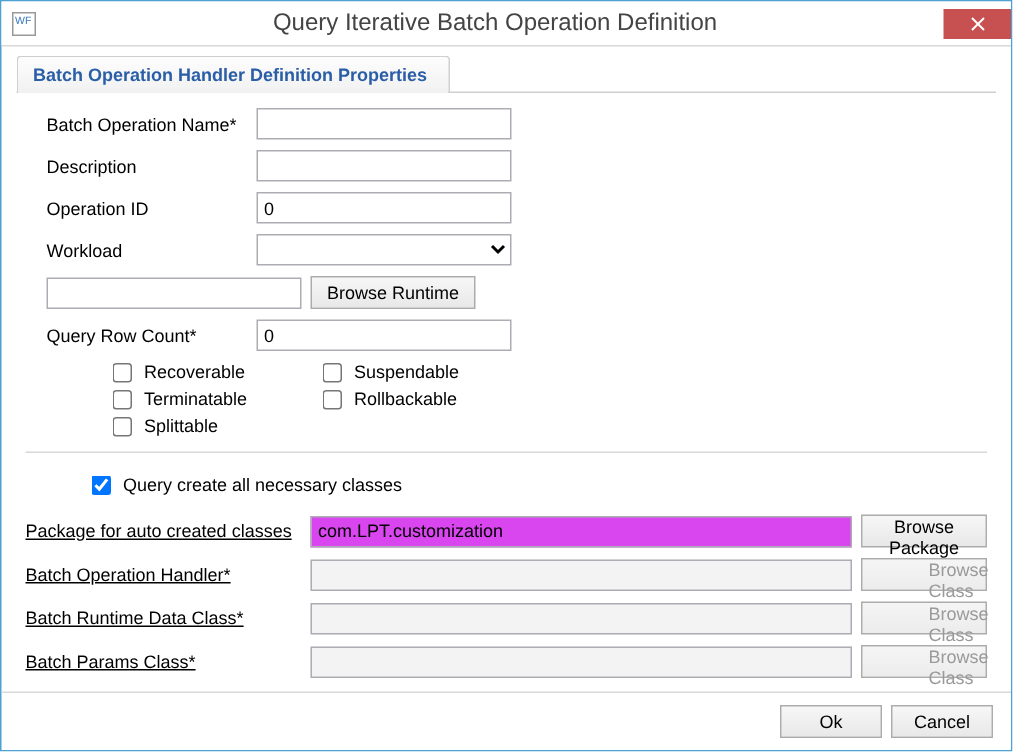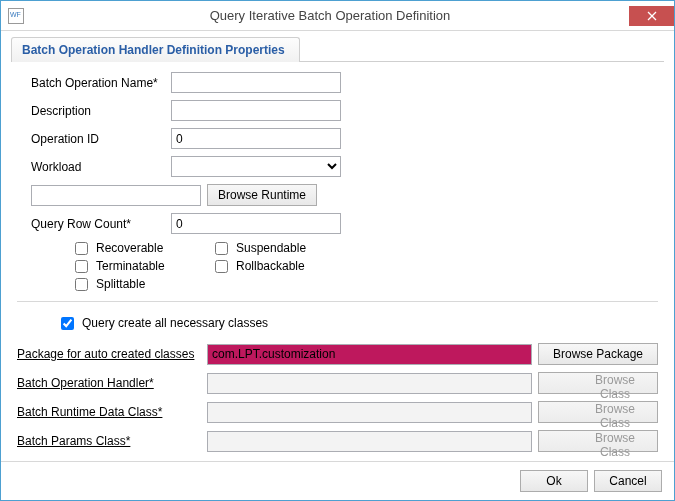--- a/index.html
+++ b/index.html
@@ -28,21 +28,21 @@
   }
   .titlebar .icon-slot {
     width: 30px;
     display: flex;
     align-items: center;
     justify-content: center;
   }
   .titlebar .title {
     flex: 1;
     text-align: center;
-    font-size: 13px;
+    font-size: 16px;
     color: #444;
   }
   .titlebar .close {
     width: 45px;
     height: 20px;
     background: #c75050;
     color: #fff;
     display: flex;
     align-items: center;
     justify-content: center;
@@ -150,33 +150,33 @@
     border-top: 1px solid #d8d8d8;
     margin: 10px 0 10px -14px;
   }
   .flex-grow-field {
     flex: 1;
     height: 21px;
     border: 1px solid #abadb3;
     padding: 1px 4px;
     font-family: inherit;
     font-size: 12px;
-    background: #be185d;
+    background: #d946ef;
     margin-right: 6px;
   }
   .flex-grow-field.disabled { background: #f3f3f3; }
   .button-bar {
     border-top: 1px solid #d8d8d8;
     padding: 8px 12px;
     display: flex;
     justify-content: flex-end;
     gap: 6px;
   }
   .button-bar .btn { width: 68px; }
-  .browse-fixed { width: 120px; }
+  .browse-fixed { width: 84px; }
 </style>
 </head>
 <body>
 
 <div class="window">
   <div class="titlebar">
     <div class="icon-slot">
       <span class="app-icon"></span>
     </div>
     <div class="title">Query Iterative Batch Operation Definition</div>

